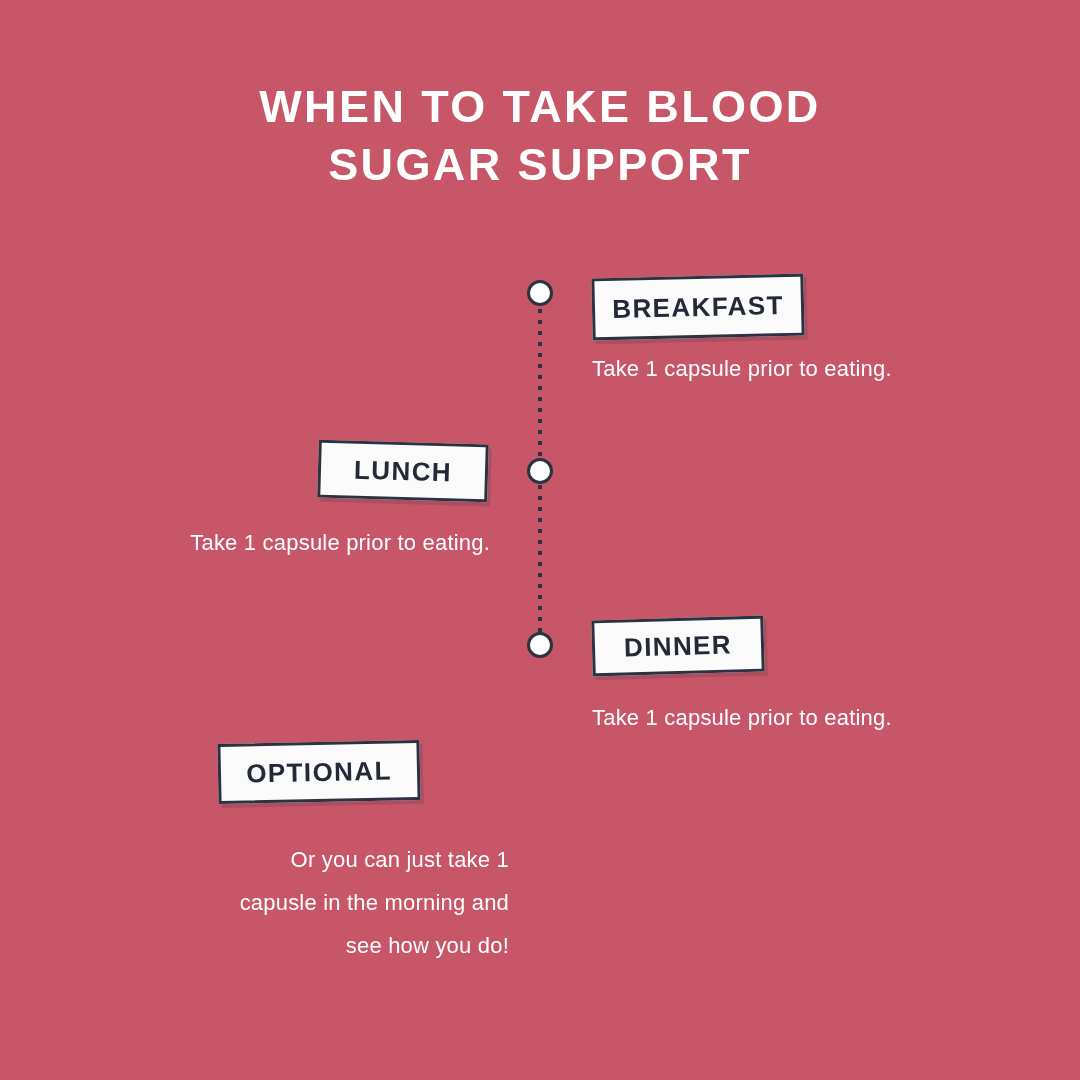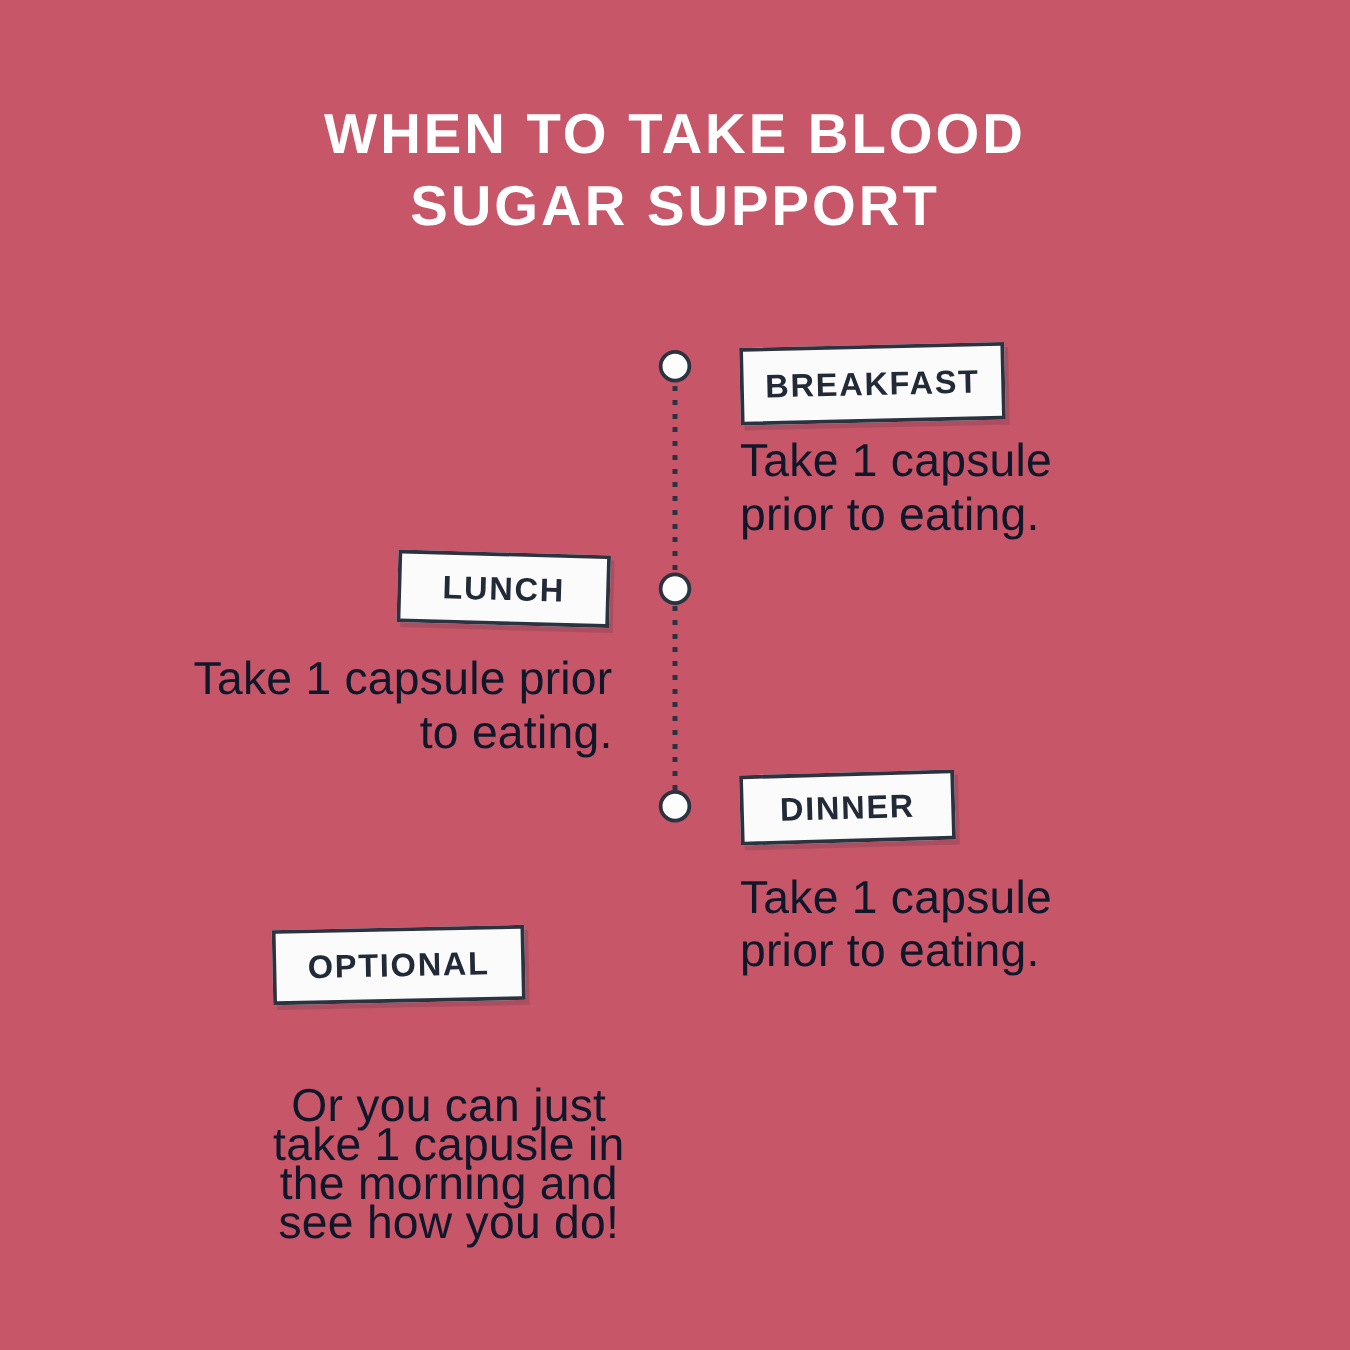--- a/index.html
+++ b/index.html
@@ -106,22 +106,22 @@
   }
   .box-optional {
     left:218px; top:742px;
     width:202px; height:60px;
     transform:rotate(-1.2deg);
   }
 
   
   .body-text {
     position:absolute;
-    color:#0f172a;
-    font-size:37px;
+    color:#ffffff;
+    font-size:22px;
     font-weight:400;
     line-height:43px;
     letter-spacing:0.2px;
   }
 
   .text-breakfast {
     left:592px; top:347px;
     width:330px;
     text-align:left;
   }
@@ -129,24 +129,24 @@
     left:150px; top:521px;
     width:340px;
     text-align:right;
   }
   .text-dinner {
     left:592px; top:696px;
     width:330px;
     text-align:left;
   }
   .text-optional {
-    left:209px; top:869px;
+    left:209px; top:838px;
     width:300px;
-    line-height:31px;
-    text-align:center;
+    line-height:43px;
+    text-align:right;
   }
 </style>
 </head>
 <body>
 
 <div class="canvas">
 
   <h1 class="title">
     <span class="title-line">WHEN TO TAKE BLOOD</span>
     <span class="title-line">SUGAR SUPPORT</span>

